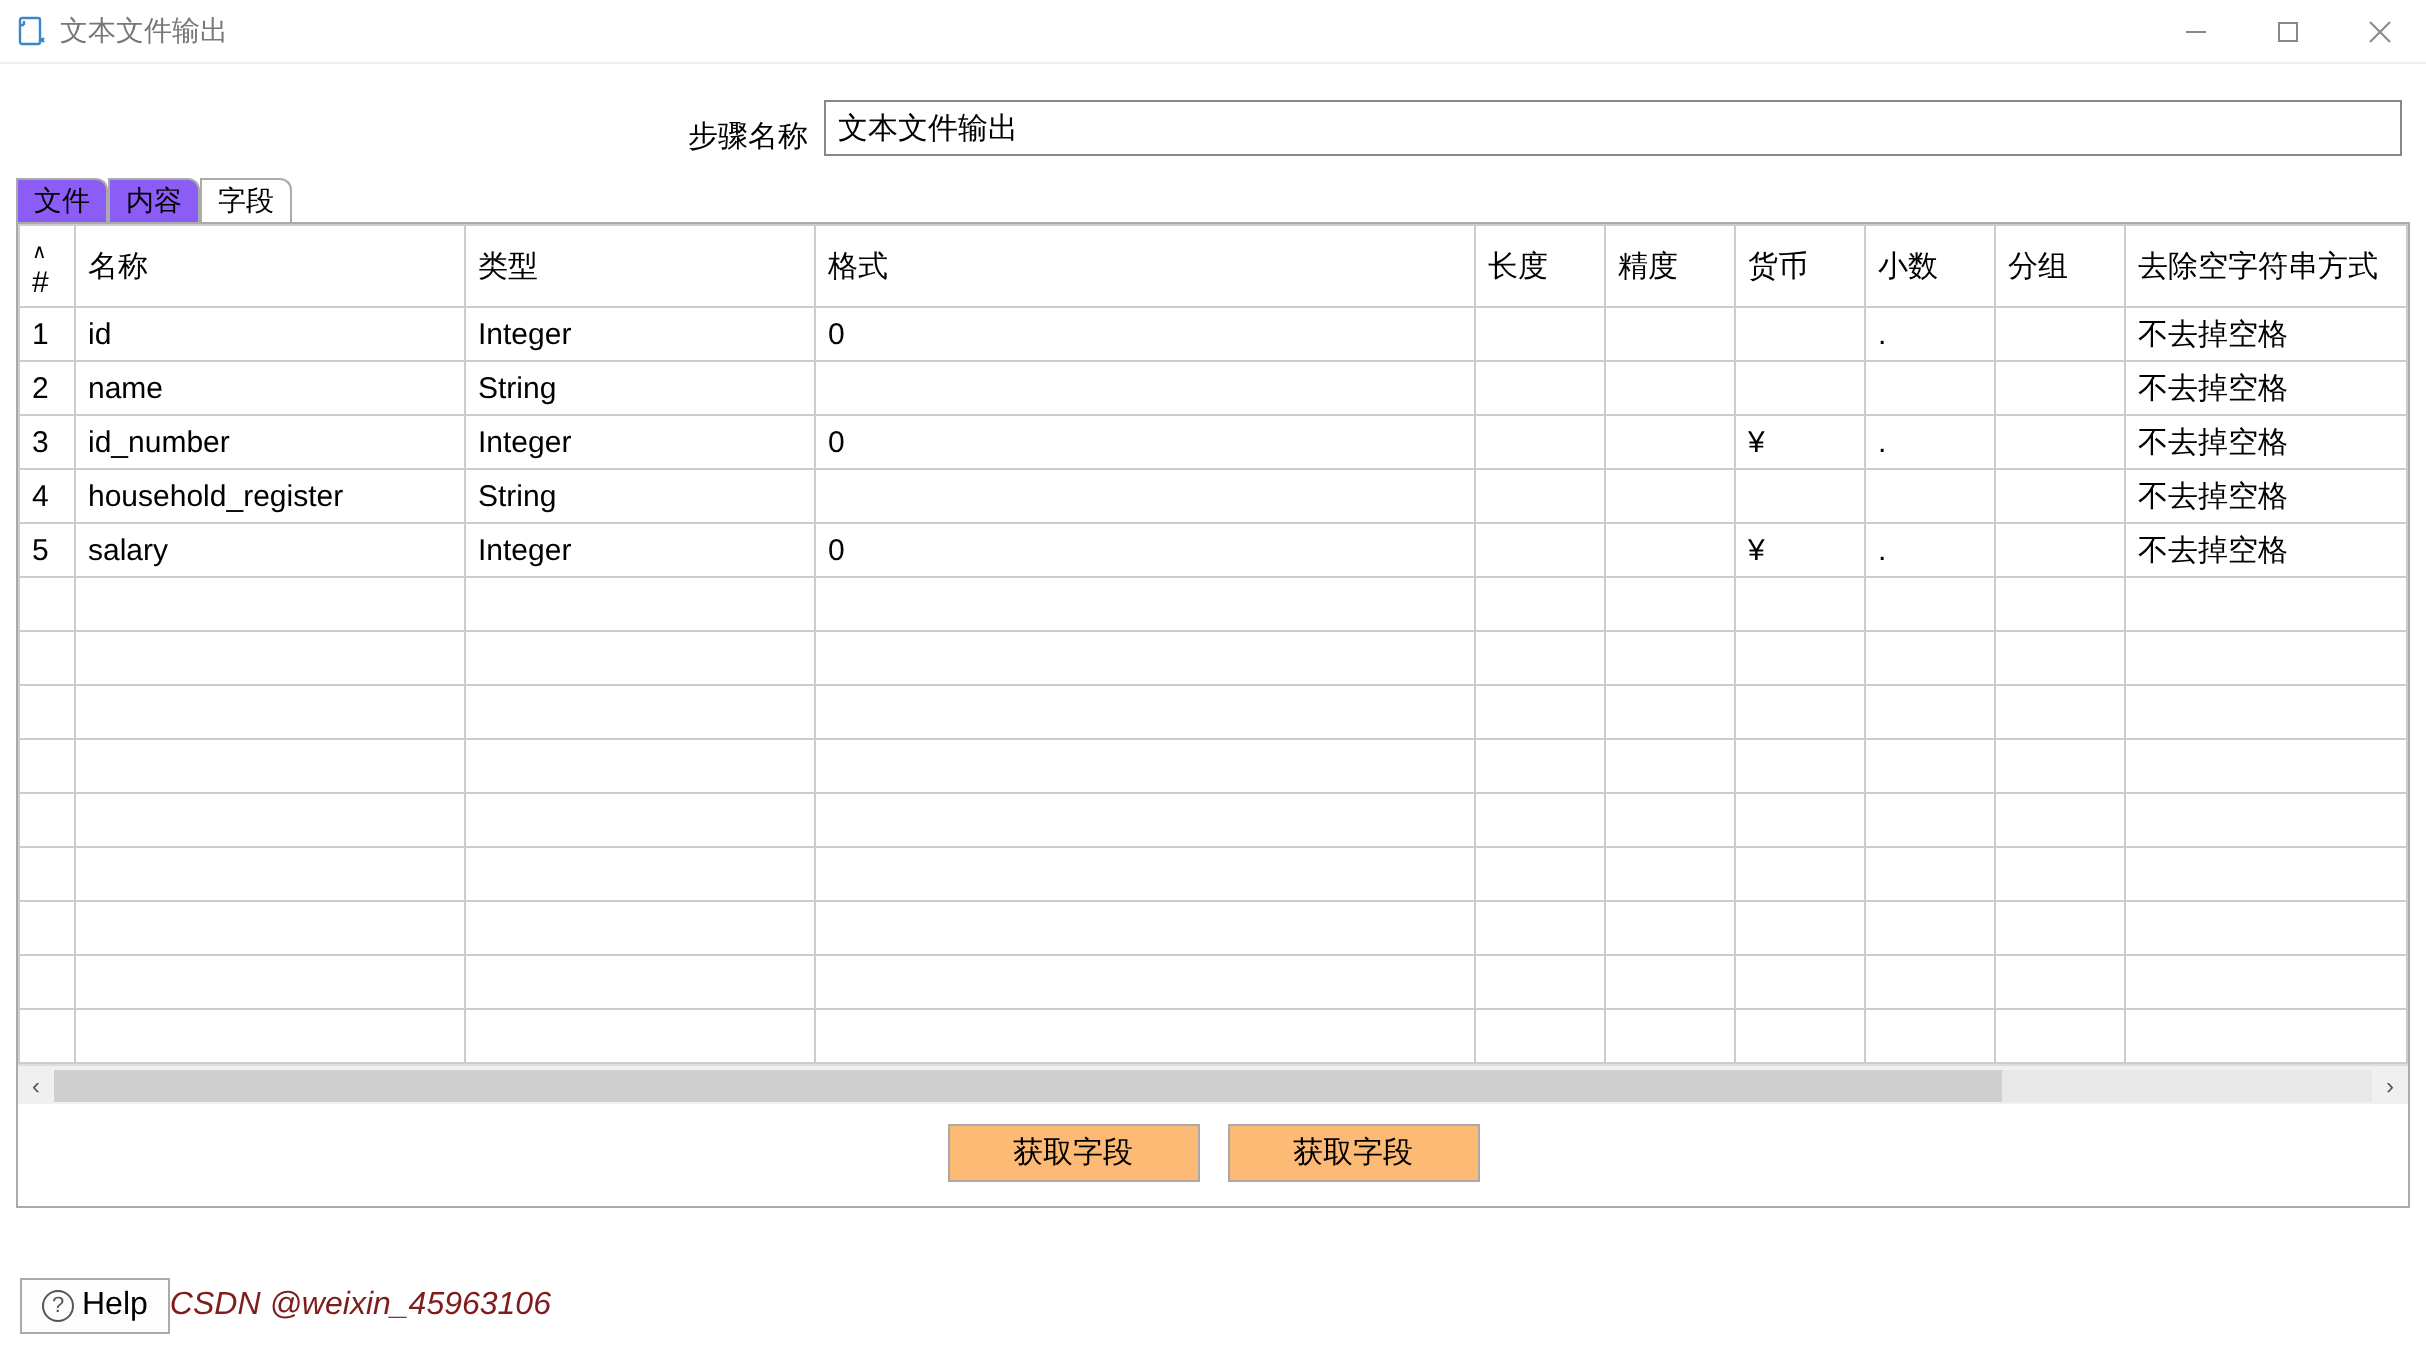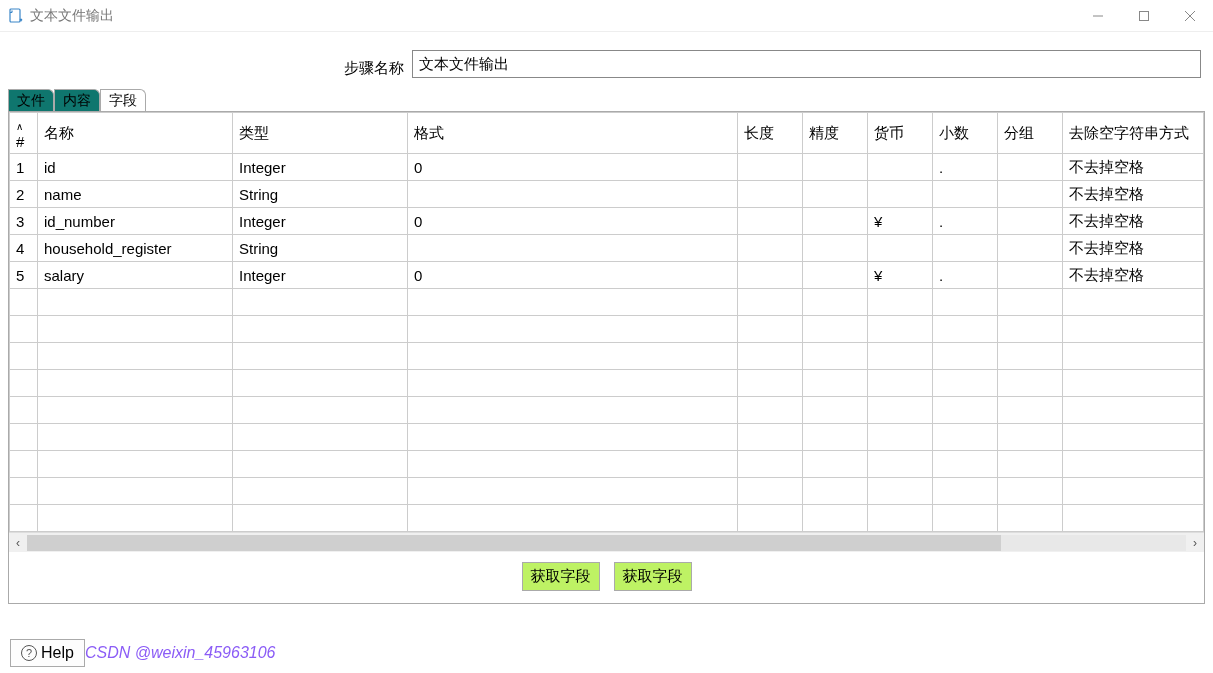--- a/index.html
+++ b/index.html
@@ -10,21 +10,21 @@
 .winbtns { display: flex; }
 .winbtn { width: 46px; height: 32px; display: flex; align-items: center; justify-content: center; color: #888; }
 .winbtn svg { width: 12px; height: 12px; }
 
 .step-row { display: flex; align-items: flex-end; padding: 18px 12px 10px 12px; }
 .step-label { width: 400px; text-align: right; padding-right: 8px; font-size: 15px; }
 .step-input { flex: 1; height: 28px; border: 1px solid #888; padding: 2px 6px; font-size: 15px; font-family: inherit; }
 
 .tabs-wrap { margin: 0 8px 0 8px; }
 .tabstrip { display: flex; align-items: flex-end; height: 24px; position: relative; }
-.tab { border: 1px solid #aaa; border-bottom: none; padding: 2px 8px; font-size: 14px; background: #0f766e; margin-right: 0px; border-top-right-radius: 6px; position: relative; }
+.tab { border: 1px solid #aaa; border-bottom: none; padding: 2px 8px; font-size: 14px; background: #8b5cf6; margin-right: 0px; border-top-right-radius: 6px; position: relative; }
 .tab.active { background: #fff; text-align: right; }
 .tab-underline { position: absolute; left: 0; right: 0; bottom: 0; height: 1px; background: #aaa; }
 
 .panel { border: 1px solid #aaa; margin: 0 8px 8px 8px; border-top: none; padding: 0; }
 
 .table-wrap { position: relative; }
 table { border-collapse: collapse; width: 100%; table-layout: fixed; }
 th, td { border: 1px solid #ccc; padding: 3px 6px; font-size: 15px; text-align: left; font-weight: normal; height: 27px; overflow: hidden; white-space: nowrap; }
 th { background: #fff; }
 col.c-num { width: 28px; }
@@ -38,27 +38,27 @@
 col.c-grp { width: 65px; }
 col.c-trim { width: auto; }
 .num-cell { text-align: left; }
 
 .hscroll { height: 20px; background: #f0f0f0; border-top: 1px solid #ddd; display: flex; align-items: center; }
 .hscroll-arrow { width: 18px; height: 18px; display: flex; align-items: center; justify-content: center; color: #555; font-size: 12px; }
 .hscroll-track { flex: 1; height: 16px; background: #e8e8e8; margin: 0 0px; position: relative; }
 .hscroll-thumb { position: absolute; left: 0; top: 0; height: 100%; width: 84%; background: #cfcfcf; }
 
 .mid-buttons { display: flex; justify-content: center; gap: 14px; padding: 10px 0 12px 0; border-top: none; }
-.btn { border: 1px solid #aaa; background: #bef264; padding: 4px 8px; font-size: 15px; font-family: inherit; cursor: pointer; }
+.btn { border: 1px solid #aaa; background: #fdba74; padding: 4px 32px; font-size: 15px; font-family: inherit; cursor: pointer; }
 
 .footer { position: absolute; left: 0; right: 0; bottom: 6px; display: flex; align-items: center; padding: 0 10px; }
 .help-btn { border: 1px solid #aaa; background: #fdfdfd; padding: 4px 10px; font-size: 16px; display: flex; align-items: center; gap: 4px; }
 .help-icon { width: 16px; height: 16px; border: 1.5px solid #555; border-radius: 50%; display: inline-flex; align-items: center; justify-content: center; font-size: 11px; color: #555; }
 .footer-center { flex: 1; display: flex; justify-content: center; gap: 14px; }
-.watermark { color: #8b5cf6; font-size: 16px; font-style: italic; padding-right: 6px; }
+.watermark { color: #7f1d1d; font-size: 16px; font-style: italic; padding-right: 6px; }
 </style>
 </head>
 <body>
 
 <div class="titlebar">
   <span class="titlebar-icon">
     <svg viewBox="0 0 16 16" fill="none" stroke="currentColor" stroke-width="1.2">
       <rect x="2" y="1" width="10" height="13" rx="1"></rect>
       <path d="M4 4.5V2.5M4 4.5H2"></path>
       <path d="M12 11l2 2M12 13l2-2" stroke="#3a86c8"></path>

